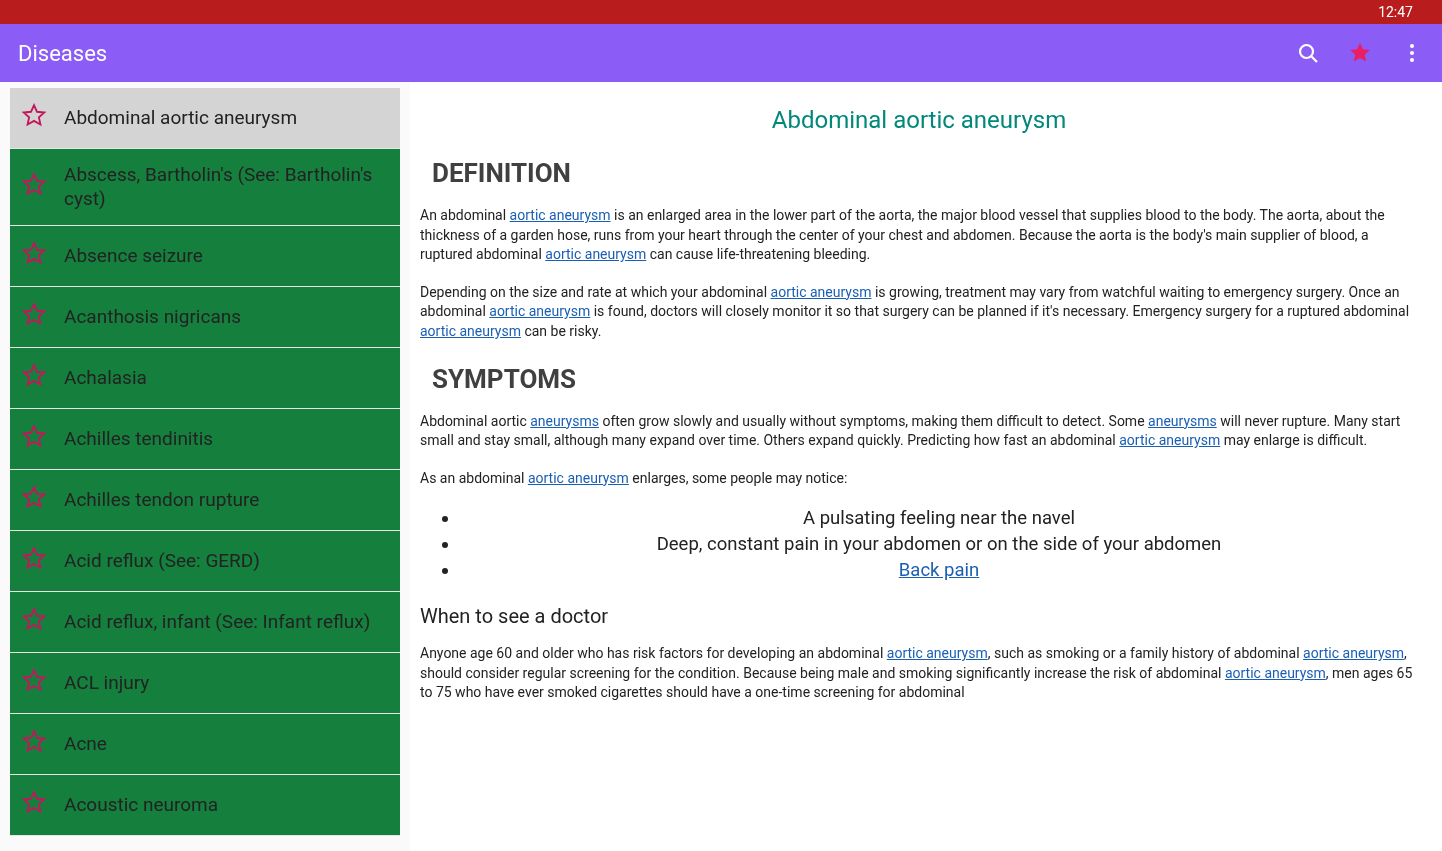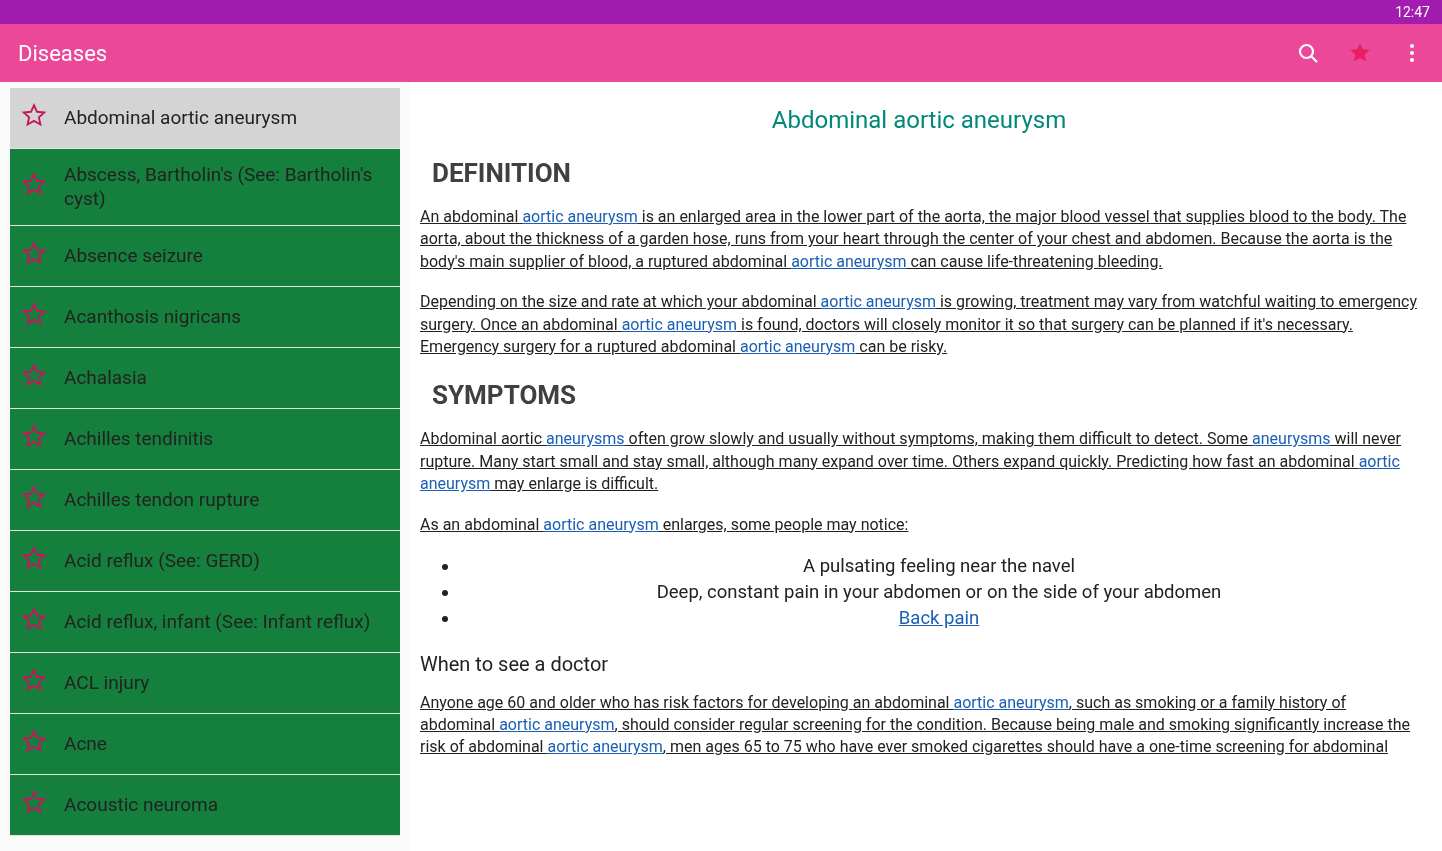--- a/index.html
+++ b/index.html
@@ -5,31 +5,31 @@
   * { box-sizing: border-box; margin: 0; padding: 0; }
   body {
     font-family: Roboto, Arial, sans-serif;
     width: 1442px;
     height: 851px;
     overflow: hidden;
     background: #fff;
   }
   .status-bar {
     height: 24px;
-    background: #a21caf;
+    background: #b91c1c;
     color: #fff;
     display: flex;
     justify-content: flex-end;
     align-items: center;
-    padding: 0 12px;
+    padding: 0 29px;
     font-size: 14px;
   }
   .app-bar {
     height: 58px;
-    background: #ec4899;
+    background: #8b5cf6;
     color: #fff;
     display: flex;
     align-items: center;
     padding: 0 18px;
   }
   .app-title {
     font-size: 22px;
     flex: 1;
     font-weight: 400;
   }
@@ -98,25 +98,24 @@
     color: #404040;
     margin: 22px 0 18px 12px;
   }
   .content h3 {
     font-size: 20px;
     font-weight: 400;
     color: #222;
     margin: 20px 0 16px 0;
   }
   .content p {
-    font-size: 16px;
+    font-size: 14px;
     line-height: 1.4;
     color: #222;
     margin-bottom: 18px;
-    text-decoration: underline;
   }
   .content a {
     color: #1a5fb4;
     text-decoration: underline;
   }
   .content ul {
     margin: 0 0 18px 40px;
     text-align: center;
   }
   .content li {

